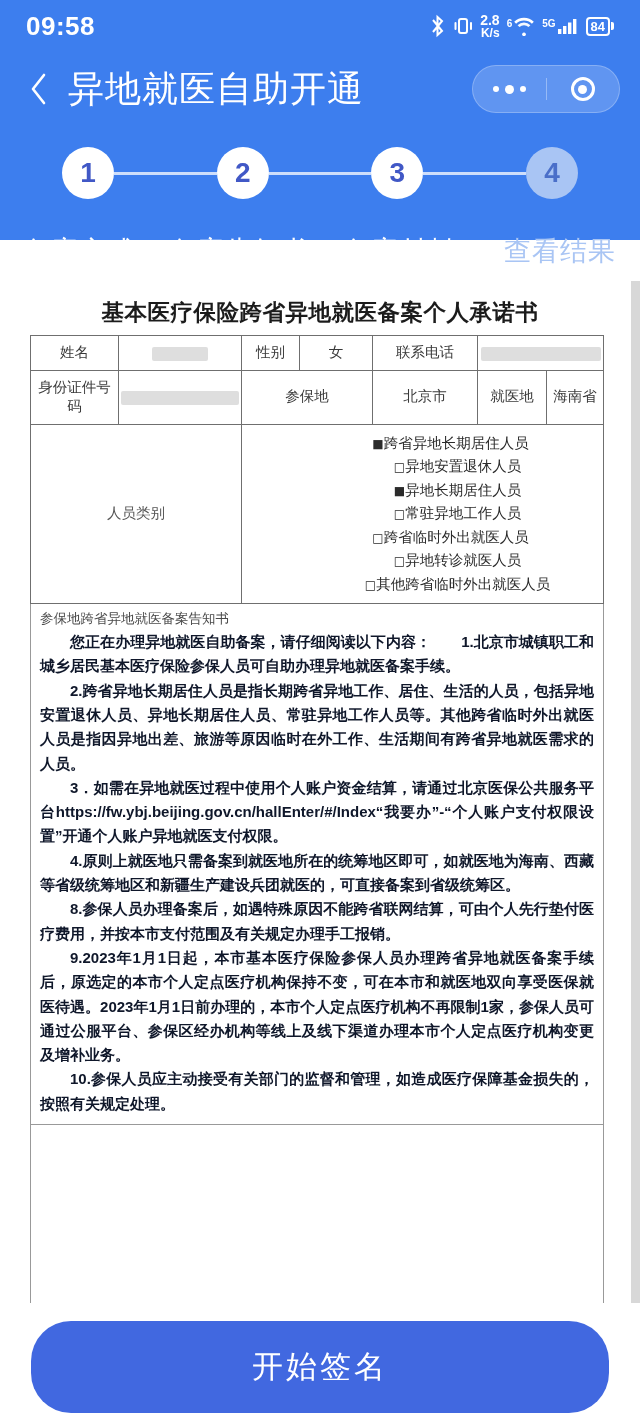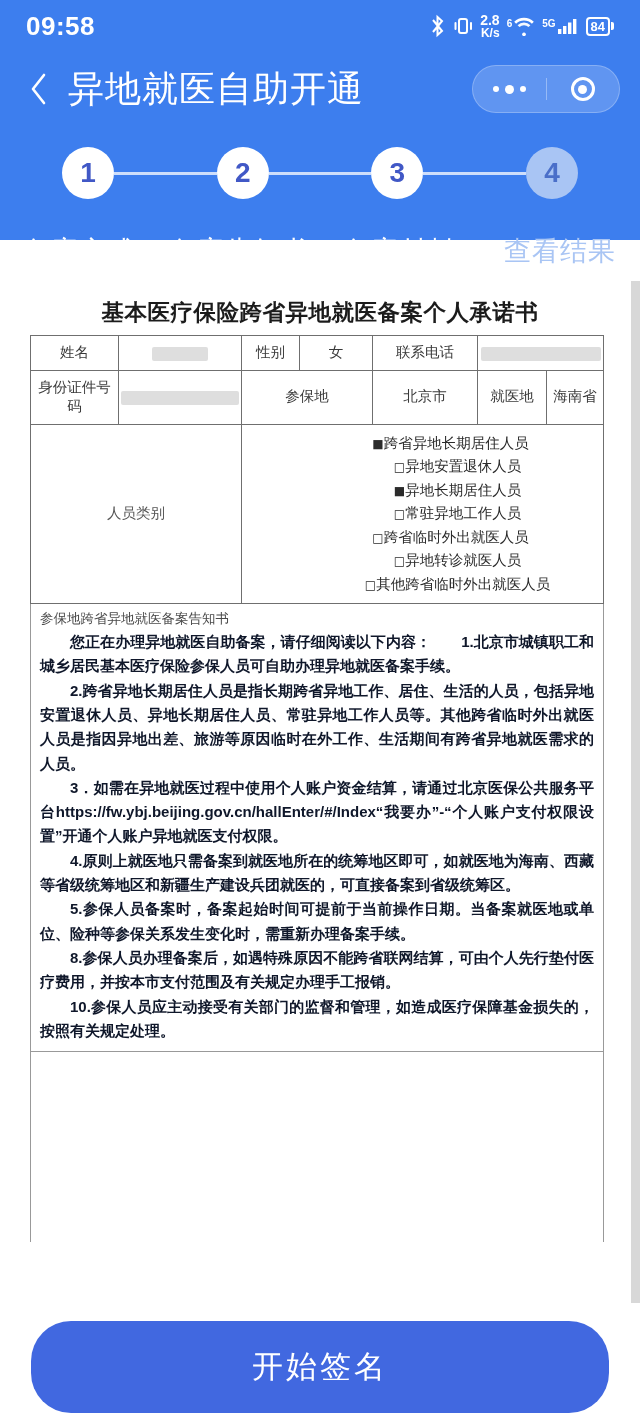--- a/index.html
+++ b/index.html
@@ -308,22 +308,22 @@
           </tr>
         </tbody>
       </table>
 
       <div class="notice">
         <div class="notice-head">参保地跨省异地就医备案告知书</div>
         <p class="indent">您正在办理异地就医自助备案，请仔细阅读以下内容：　　1.北京市城镇职工和城乡居民基本医疗保险参保人员可自助办理异地就医备案手续。</p>
         <p class="indent">2.跨省异地长期居住人员是指长期跨省异地工作、居住、生活的人员，包括异地安置退休人员、异地长期居住人员、常驻异地工作人员等。其他跨省临时外出就医人员是指因异地出差、旅游等原因临时在外工作、生活期间有跨省异地就医需求的人员。</p>
         <p class="indent p3">3．如需在异地就医过程中使用个人账户资金结算，请通过北京医保公共服务平台https://fw.ybj.beijing.gov.cn/hallEnter/#/Index“我要办”-“个人账户支付权限设置”开通个人账户异地就医支付权限。</p>
         <p class="indent">4.原则上就医地只需备案到就医地所在的统筹地区即可，如就医地为海南、西藏等省级统筹地区和新疆生产建设兵团就医的，可直接备案到省级统筹区。</p>
-        <p class="indent">5.参保人员备案时，备案起始时间可提前于当前操作日期。当备案就医地或单位、险种等参保关系发生变化时，需重新办理备案手续。</p>
         <p class="indent">8.参保人员办理备案后，如遇特殊原因不能跨省联网结算，可由个人先行垫付医疗费用，并按本市支付范围及有关规定办理手工报销。</p>
+        <p class="indent">9.2023年1月1日起，本市基本医疗保险参保人员办理跨省异地就医备案手续后，原选定的本市个人定点医疗机构保持不变，可在本市和就医地双向享受医保就医待遇。2023年1月1日前办理的，本市个人定点医疗机构不再限制1家，参保人员可通过公服平台、参保区经办机构等线上及线下渠道办理本市个人定点医疗机构变更及增补业务。</p>
         <p class="indent">10.参保人员应主动接受有关部门的监督和管理，如造成医疗保障基金损失的，按照有关规定处理。</p>
       </div>
 
       <div class="promise">
         
         
         
         
       </div>
 

